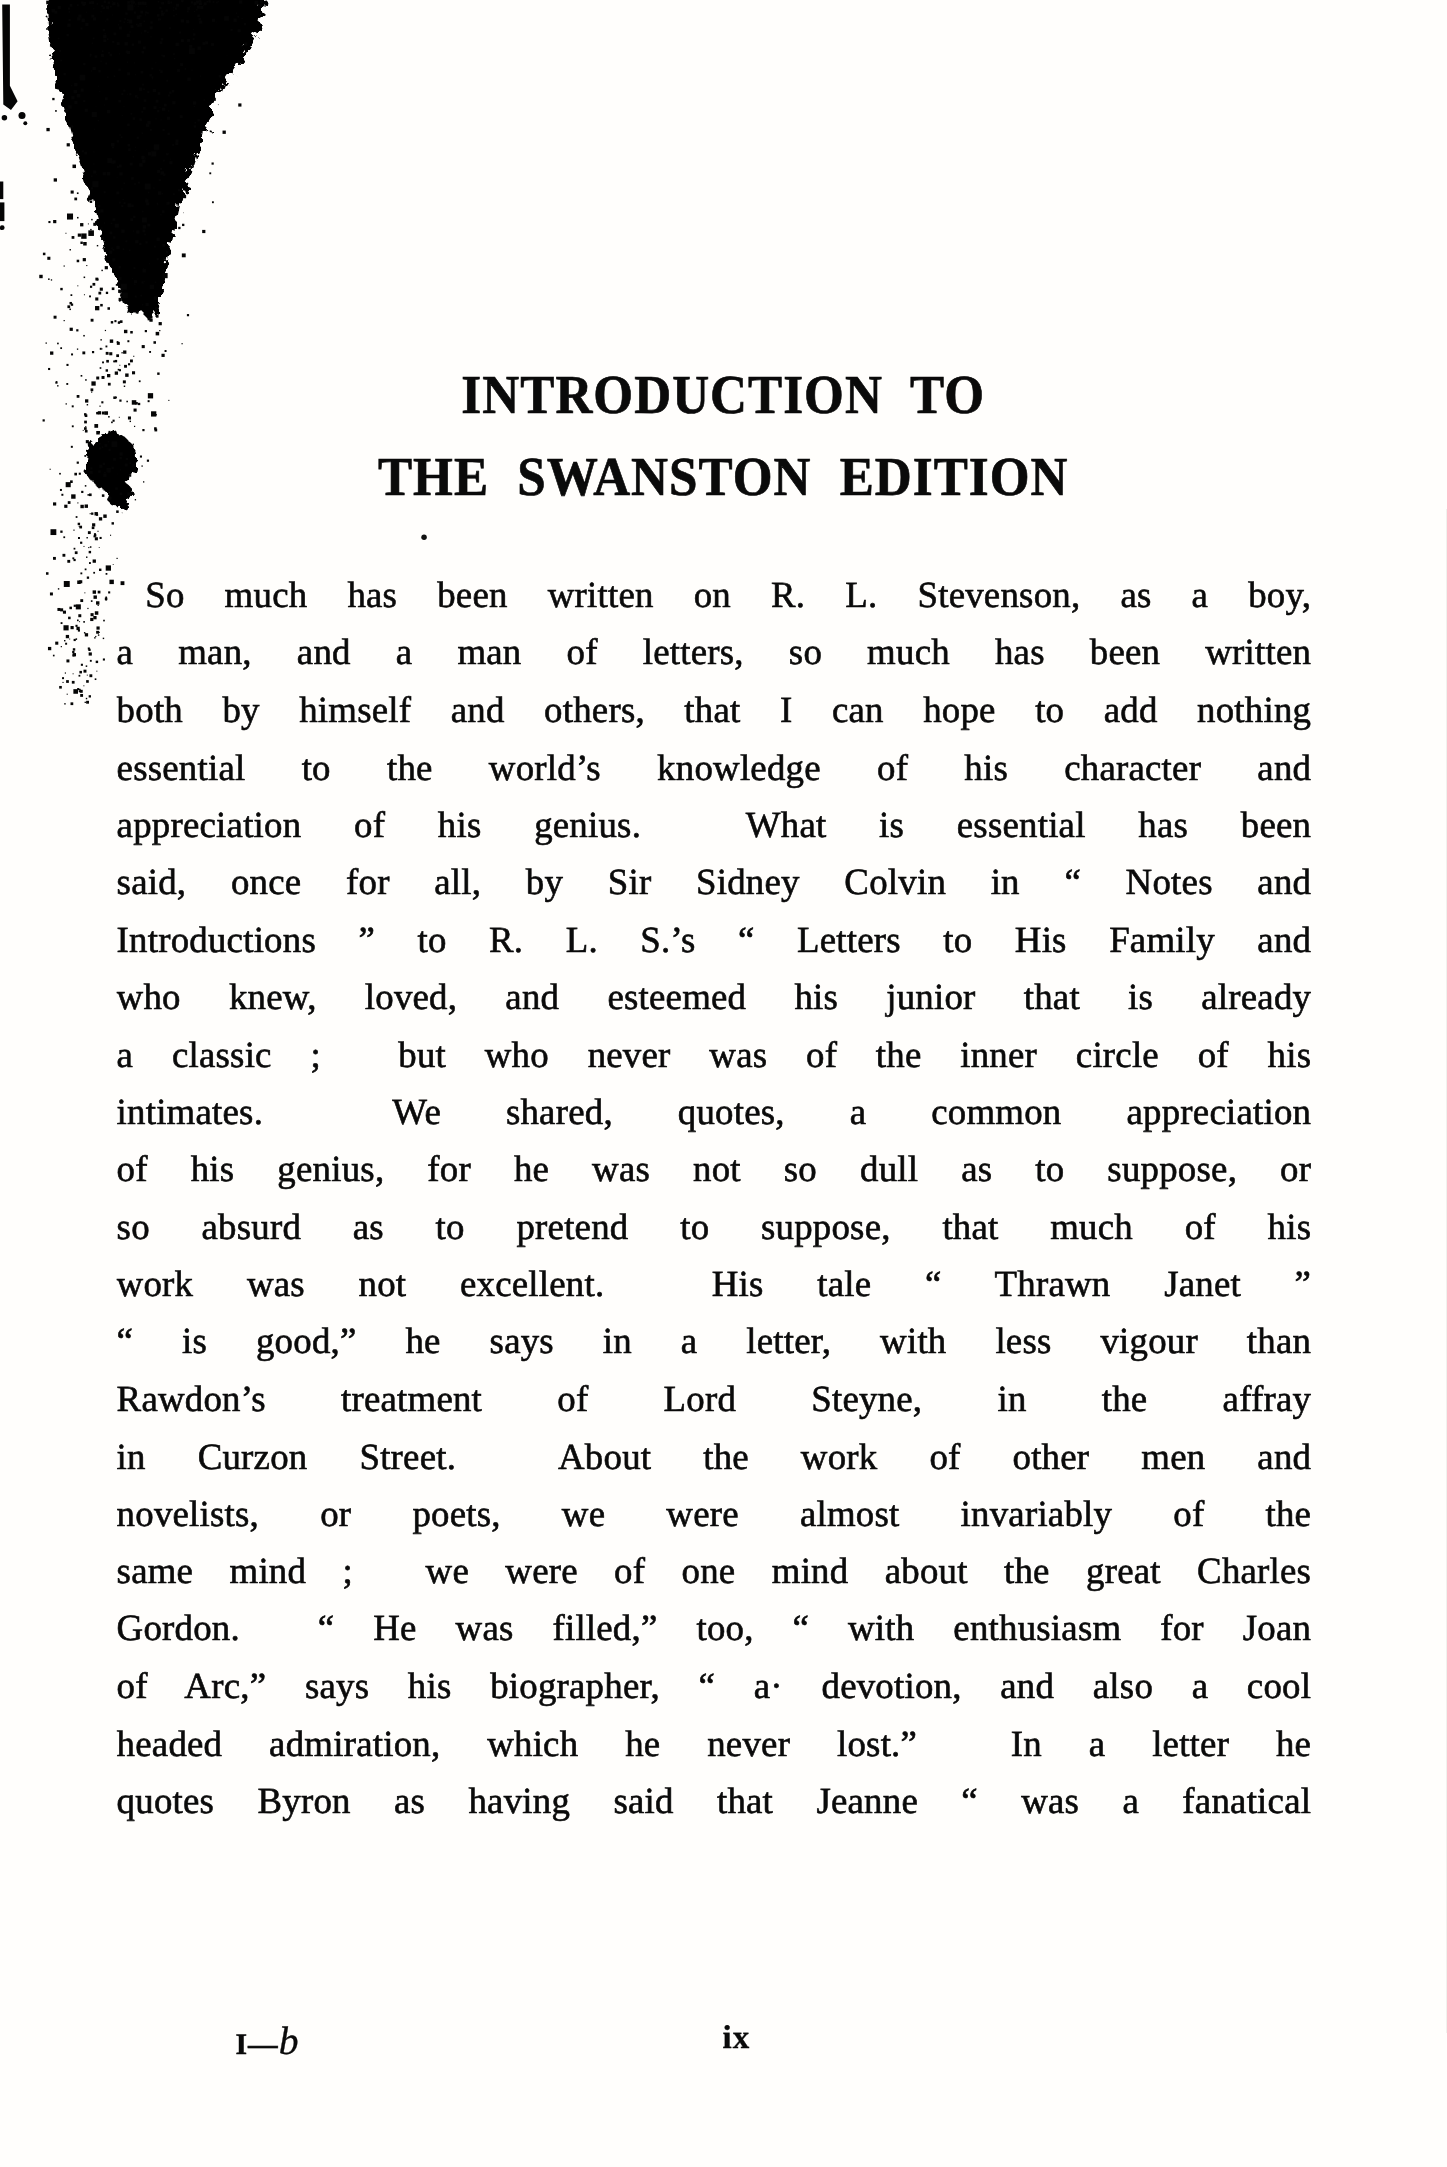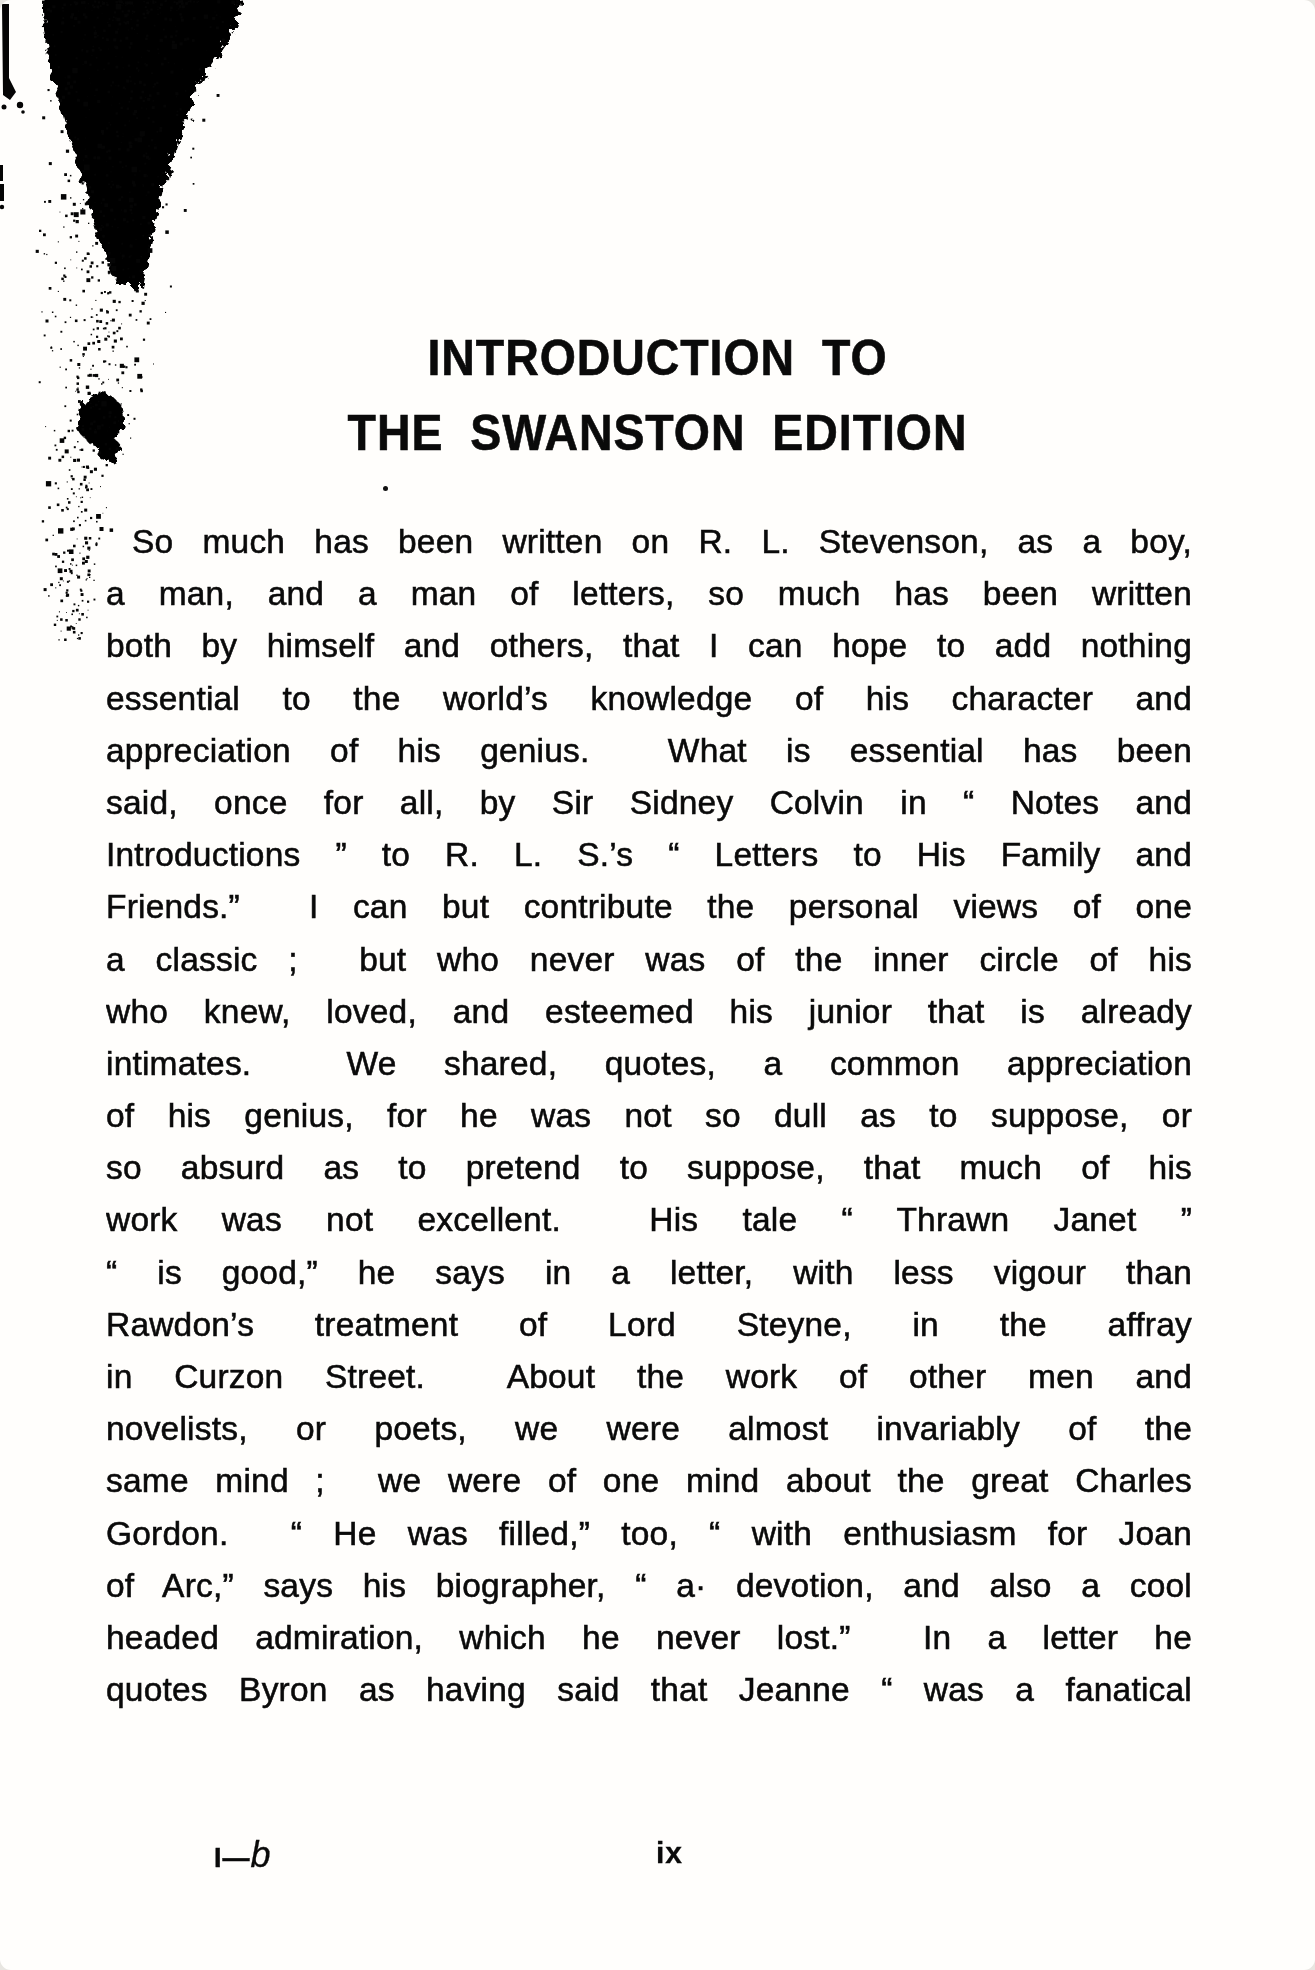--- a/index.html
+++ b/index.html
@@ -1,20 +1,19 @@
 <!DOCTYPE html>
 <html><head>
 <meta charset="utf-8">
 <style>
   html,body { margin:0; padding:0; background:#e8e6e1; }
   .page {
     position:relative; width:1315px; height:1970px;
     background:#fffefc; color:#0a0a0a; overflow:hidden;
-    font-family:Liberation Sans, sans-serif;
-    border-radius:11px;
+    font-family:Liberation Serif, serif;
   }
   .smudge { position:absolute; left:0; top:0; pointer-events:none; }
   .title {
     position:absolute; top:321px; left:0; width:100%;
     text-align:center; font-weight:bold;
     font-size:50px; line-height:75px;
     letter-spacing:1px; word-spacing:14px;
     transform:scaleX(0.93); transform-origin:50% 0;
     -webkit-text-stroke:0.6px #0a0a0a;
   }
@@ -977,23 +976,22 @@
   </div>
 
   <div id="body-text" class="body-text">
       <div class="body-line first">So much has been written on R. L. Stevenson, as a boy,</div>
       <div class="body-line">a man, and a man of letters, so much has been written</div>
       <div class="body-line">both by himself and others, that I can hope to add nothing</div>
       <div class="body-line">essential to the world’s knowledge of his character and</div>
       <div class="body-line">appreciation of his genius.  What is essential has been</div>
       <div class="body-line">said, once for all, by Sir Sidney Colvin in “ Notes and</div>
       <div class="body-line">Introductions ” to R. L. S.’s “ Letters to His Family and</div>
-      <div class="body-line">Friends.”  I can but contribute the personal views of one</div>
+      <div class="body-line">who knew, loved, and esteemed his junior that is already</div>
       <div class="body-line">a classic ;  but who never was of the inner circle of his</div>
-      <div class="body-line">who knew, loved, and esteemed his junior that is already</div>
       <div class="body-line">intimates.  We shared, quotes, a common appreciation</div>
       <div class="body-line">of his genius, for he was not so dull as to suppose, or</div>
       <div class="body-line">so absurd as to pretend to suppose, that much of his</div>
       <div class="body-line">work was not excellent.  His tale “ Thrawn Janet ”</div>
       <div class="body-line">“ is good,” he says in a letter, with less vigour than</div>
       <div class="body-line">Rawdon’s treatment of Lord Steyne, in the affray</div>
       <div class="body-line">in Curzon Street.  About the work of other men and</div>
       <div class="body-line">novelists, or poets, we were almost invariably of the</div>
       <div class="body-line">same mind ;  we were of one mind about the great Charles</div>
       <div class="body-line">Gordon.  “ He was filled,” too, “ with enthusiasm for Joan</div>

